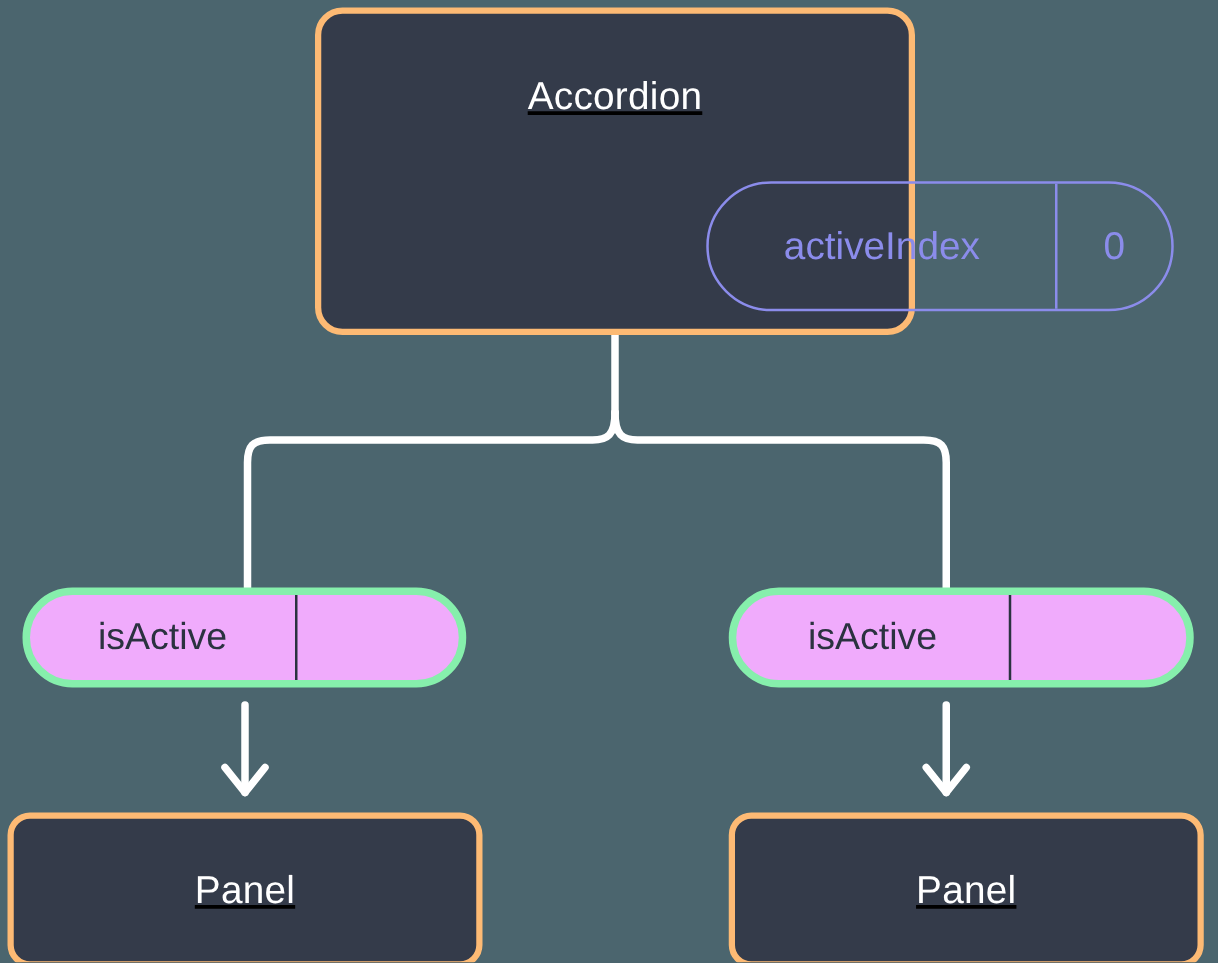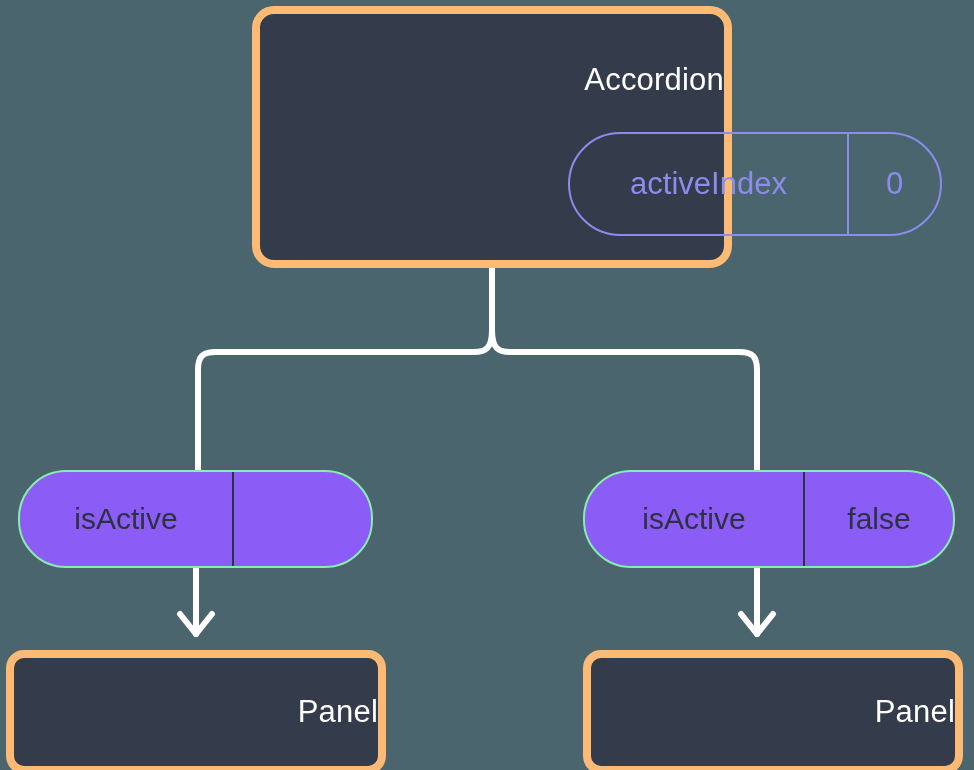--- a/index.html
+++ b/index.html
@@ -23,25 +23,26 @@
     width: 974px;
     height: 770px;
     pointer-events: none;
   }
 
   
   .node-box {
     position: absolute;
     box-sizing: border-box;
     background: #343b4a;
-    border: 8px solid #fdba74;
+    border: 5px solid #fdba74;
     border-radius: 20px;
     display: flex;
     flex-direction: column;
-    align-items: flex-end;
+    align-items: center;
+    text-decoration: underline;
   }
   .node-title {
     color: #ffffff;
     font-size: 31px;
     font-weight: 400;
     letter-spacing: 0.2px;
     white-space: nowrap;
   }
 
   #accordion-box {
@@ -61,21 +62,21 @@
     border-radius: 18px;
     justify-content: center;
   }
   #panel-box-left  { left: 6px; }
   #panel-box-right { left: 583px; }
 
   
   #state-pill {
     position: absolute;
     left: 308px;
-    top: 118px;
+    top: 134px;
     width: 374px;
     height: 104px;
     box-sizing: border-box;
     border: 2px solid #8b8ceb;
     border-radius: 52px;
     display: flex;
     align-items: stretch;
     color: #8b8ceb;
   }
   #state-pill .pill-key,
@@ -91,24 +92,24 @@
     border-right: 2px solid #8b8ceb;
   }
   #state-pill .pill-val {
     flex: 1;
   }
 
   
   .prop-pill {
     position: absolute;
     top: 470px;
-    height: 98px;
+    height: 80px;
     box-sizing: border-box;
-    background: #8b5cf6;
-    border: 2px solid #86efac;
+    background: #f0abfc;
+    border: 6px solid #86efac;
     border-radius: 48px;
     display: flex;
     align-items: stretch;
     color: #2b3240;
   }
   .prop-pill .pill-key,
   .prop-pill .pill-val {
     display: flex;
     align-items: center;
     justify-content: center;
@@ -169,21 +170,20 @@
       <div class="pill-val">0</div>
     </div>
   </div>
 
   <div id="prop-pill-left" class="prop-pill">
     <div class="pill-key">isActive</div>
   </div>
 
   <div id="prop-pill-right" class="prop-pill">
     <div class="pill-key">isActive</div>
-    <div class="pill-val">false</div>
   </div>
 
   <div id="panel-box-left" class="node-box panel-box">
     <div class="node-title">Panel</div>
   </div>
 
   <div id="panel-box-right" class="node-box panel-box">
     <div class="node-title">Panel</div>
   </div>
 

